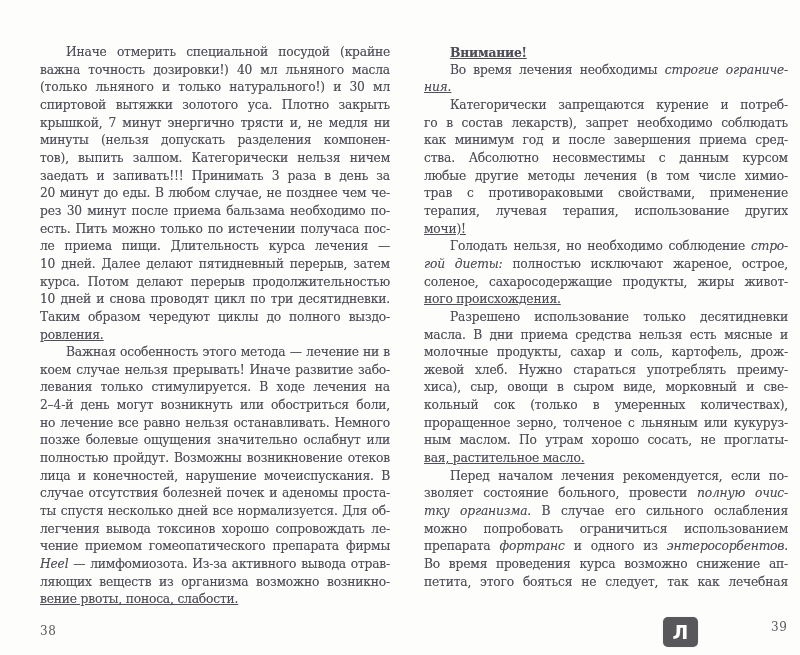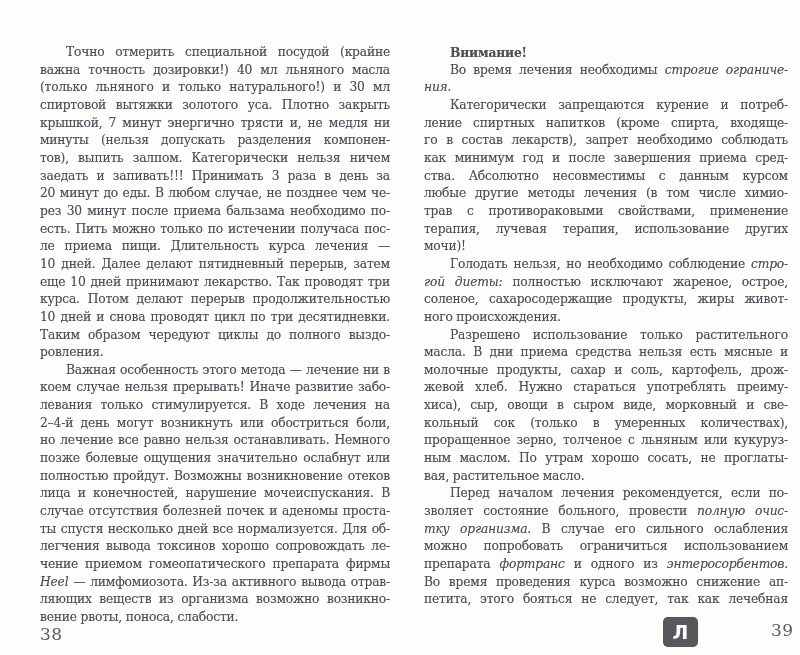--- a/index.html
+++ b/index.html
@@ -24,26 +24,26 @@
   .col-right { left: 424px; width: 364px; }
   .para { margin: 0; }
   .line {
     height: 17.66px;
     overflow: hidden;
     text-align: justify;
     text-align-last: justify;
     -moz-text-align-last: justify;
   }
   .line.first { text-indent: 26px; }
-  .line.plast { text-align-last: left; -moz-text-align-last: left; }
+  .line.plast { text-align-last: left; text-decoration: underline; -moz-text-align-last: left; }
   .it { font-style: italic; }
   .bd { font-weight: bold; }
   .page-number {
     position: absolute;
-    font-size: 17px;
+    font-size: 12px;
     color: #5c5a60;
     letter-spacing: 0.5px;
   }
   .page-number-left  { left: 40px;  top: 624px; }
   .page-number-right { left: 760px; top: 620px; margin-left: 11px; }
   .logo-badge {
     position: absolute;
     left: 663px; top: 617px;
     width: 35px; height: 30px;
     border-radius: 5px;
@@ -55,34 +55,33 @@
     box-shadow: 0 0 1px rgba(0,0,0,0.25);
   }
 </style>
 </head>
 <body style="background: rgb(253, 253, 252);">
 
 <div class="spread">
 
   <div class="text-column col-left" style="color: rgb(79, 77, 87);">
       <div class="para">
-        <div class="line first">Точно отмерить специальной посудой (крайне</div>
+        <div class="line first">Иначе отмерить специальной посудой (крайне</div>
         <div class="line">важна точность дозировки!) 40 мл льняного масла</div>
         <div class="line">(только льняного и только натурального!) и 30 мл</div>
         <div class="line">спиртовой вытяжки золотого уса. Плотно закрыть</div>
         <div class="line">крышкой, 7 минут энергично трясти и, не медля ни</div>
         <div class="line">минуты (нельзя допускать разделения компонен-</div>
         <div class="line">тов), выпить залпом. Категорически нельзя ничем</div>
         <div class="line">заедать и запивать!!! Принимать 3 раза в день за</div>
         <div class="line">20 минут до еды. В любом случае, не позднее чем че-</div>
         <div class="line">рез 30 минут после приема бальзама необходимо по-</div>
         <div class="line">есть. Пить можно только по истечении получаса пос-</div>
         <div class="line">ле приема пищи. Длительность курса лечения —</div>
         <div class="line">10 дней. Далее делают пятидневный перерыв, затем</div>
-        <div class="line">еще 10 дней принимают лекарство. Так проводят три</div>
         <div class="line">курса. Потом делают перерыв продолжительностью</div>
         <div class="line">10 дней и снова проводят цикл по три десятидневки.</div>
         <div class="line">Таким образом чередуют циклы до полного выздо-</div>
         <div class="line plast">ровления.</div>
       </div>
       <div class="para">
         <div class="line first">Важная особенность этого метода — лечение ни в</div>
         <div class="line">коем случае нельзя прерывать! Иначе развитие забо-</div>
         <div class="line">левания только стимулируется. В ходе лечения на</div>
         <div class="line">2–4-й день могут возникнуть или обостриться боли,</div>
@@ -103,37 +102,36 @@
   <div class="text-column col-right" style="color: rgb(79, 77, 87);">
       <div class="para">
         <div class="line first plast"><span class="bd">Внимание!</span></div>
       </div>
       <div class="para">
         <div class="line first">Во время лечения необходимы <span class="it">строгие ограниче-</span></div>
         <div class="line plast"><span class="it">ния.</span></div>
       </div>
       <div class="para">
         <div class="line first">Категорически запрещаются курение и потреб-</div>
-        <div class="line">ление спиртных напитков (кроме спирта, входяще-</div>
         <div class="line">го в состав лекарств), запрет необходимо соблюдать</div>
         <div class="line">как минимум год и после завершения приема сред-</div>
         <div class="line">ства. Абсолютно несовместимы с данным курсом</div>
         <div class="line">любые другие методы лечения (в том числе химио-</div>
         <div class="line">трав с противораковыми свойствами, применение</div>
         <div class="line">терапия, лучевая терапия, использование других</div>
         <div class="line plast">мочи)!</div>
       </div>
       <div class="para">
         <div class="line first">Голодать нельзя, но необходимо соблюдение <span class="it">стро-</span></div>
         <div class="line"><span class="it">гой диеты:</span> полностью исключают жареное, острое,</div>
         <div class="line">соленое, сахаросодержащие продукты, жиры живот-</div>
         <div class="line plast">ного происхождения.</div>
       </div>
       <div class="para">
-        <div class="line first">Разрешено использование только растительного</div>
+        <div class="line first">Разрешено использование только десятидневки</div>
         <div class="line">масла. В дни приема средства нельзя есть мясные и</div>
         <div class="line">молочные продукты, сахар и соль, картофель, дрож-</div>
         <div class="line">жевой хлеб. Нужно стараться употреблять преиму-</div>
         <div class="line">хиса), сыр, овощи в сыром виде, морковный и све-</div>
         <div class="line">кольный сок (только в умеренных количествах),</div>
         <div class="line">проращенное зерно, толченое с льняным или кукуруз-</div>
         <div class="line">ным маслом. По утрам хорошо сосать, не проглаты-</div>
         <div class="line plast">вая, растительное масло.</div>
       </div>
       <div class="para">

